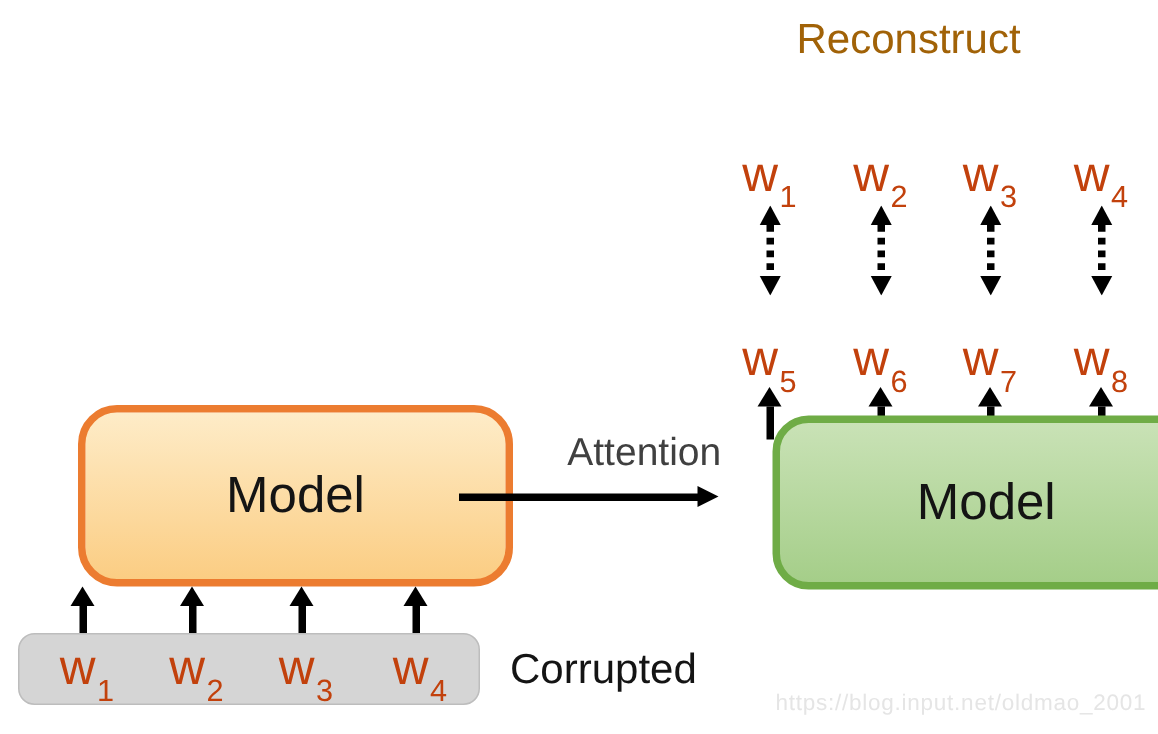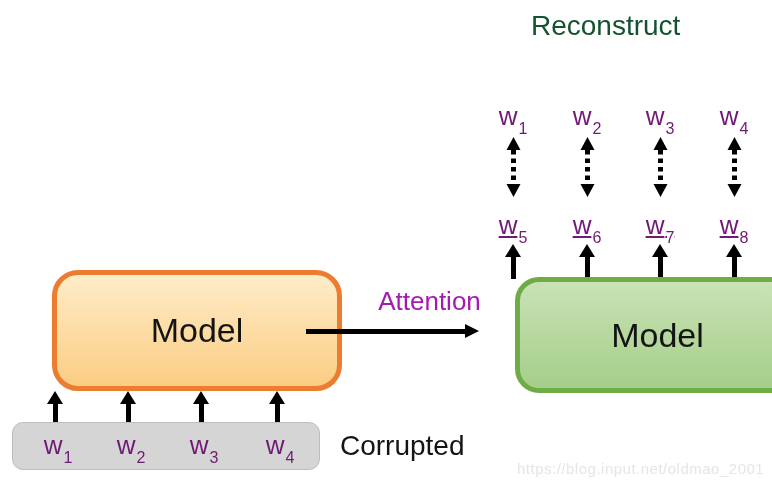--- a/index.html
+++ b/index.html
@@ -1,44 +1,44 @@
 <!DOCTYPE html>
 <html><head>
 <meta charset="utf-8">
 <style>
   html,body{margin:0;padding:0;background:#ffffff;}
   .canvas{
     position:relative;width:772px;height:489px;background:#ffffff;overflow:hidden;
     font-family:"Liberation Sans",sans-serif;color:#141414;
   }
   
-  .title{position:absolute;left:531px;top:4px;font-size:28px;line-height:43px;color:#14532d;}
+  .title{position:absolute;left:531px;top:4px;font-size:28px;line-height:43px;color:#a16207;}
   
-  .word{font-size:26px;line-height:40px;color:#701a75;white-space:nowrap;}
+  .word{font-size:33px;line-height:40px;color:#c2410c;white-space:nowrap;}
   .word sub{font-size:0.62em;line-height:1;position:relative;bottom:-0.15em;margin-left:1px;}
   
   .rcol{position:absolute;top:96px;width:70px;display:flex;flex-direction:column;align-items:center;}
   .rcol .word.top{height:40px;}
-  .rcol .word.bottom{height:40px;margin-top:8px;text-decoration:underline;}
+  .rcol .word.bottom{height:40px;margin-top:22px;}
   .rcol svg.dotted{margin-top:1px;display:block;}
   
   .up-arrow{display:flex;flex-direction:column;align-items:center;width:16px;}
   .up-arrow .head{width:0;height:0;border-left:8px solid transparent;border-right:8px solid transparent;border-bottom:13px solid #000;}
   .up-arrow .shaft{width:5px;background:#000;flex:1;}
   .rcol .up-arrow{height:35px;margin-top:-1px;}
   .in-arrow{position:absolute;height:31px;top:391px;}
   
   .model-box{position:absolute;display:flex;align-items:center;justify-content:center;
     font-size:34px;color:#141414;box-sizing:border-box;margin-left:36px;}
   .encoder-box{left:16px;top:270px;width:290px;height:121px;border:5px solid #EC7C30;border-radius:26px;
     background:linear-gradient(180deg,#FEECC8 0%,#FBCD83 100%);}
   .decoder-box{left:479px;top:277px;width:285px;height:116px;border:5px solid #6FAC46;border-radius:24px;
     background:linear-gradient(180deg,#C9E2B6 0%,#A5CE89 100%);}
   
-  .attention-label{position:absolute;left:306px;top:286px;width:195px;text-align:center;font-size:26px;color:#a21caf;padding-left:26px;}
+  .attention-label{position:absolute;left:306px;top:286px;width:195px;text-align:center;font-size:26px;color:#404040;padding-left:26px;}
   .attention-arrow{position:absolute;left:306px;top:324px;width:173px;height:14px;}
   .attention-arrow .shaft{position:absolute;left:0;right:11px;top:5px;height:4.5px;background:#000;}
   .attention-arrow .head{position:absolute;right:0;top:0;width:0;height:0;
     border-top:7px solid transparent;border-bottom:7px solid transparent;border-left:14px solid #000;}
   
   .corrupted-bar{position:absolute;left:12px;top:422px;width:308px;height:48px;border-radius:11px;
     background:#D5D5D5;border:1px solid #BDBDBD;box-sizing:border-box;}
   .corrupted-bar .word{position:absolute;top:2px;transform:translateX(-50%);}
   .corrupted-label{position:absolute;left:340px;top:430px;font-size:28px;color:#141414;text-align:right;}
   

